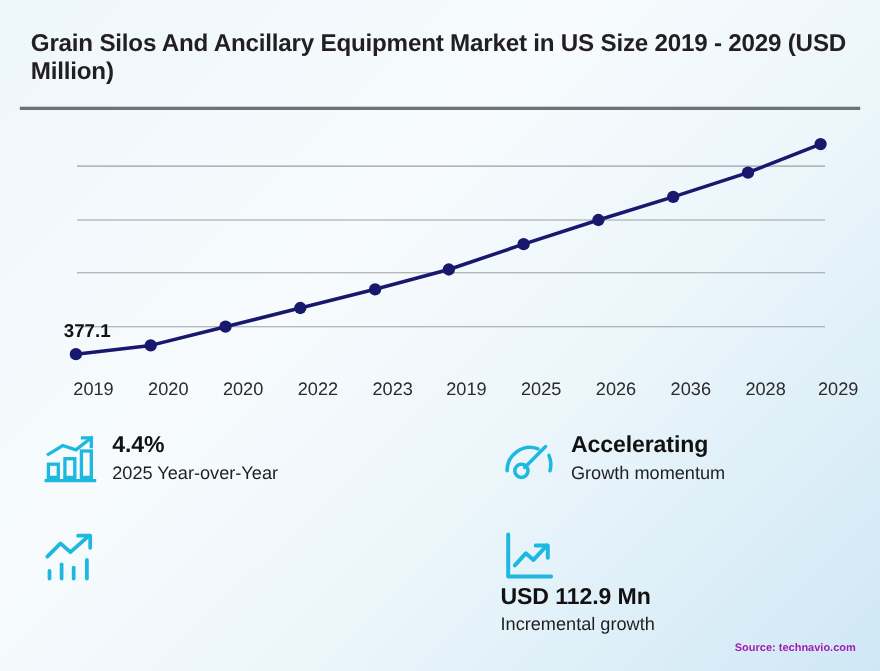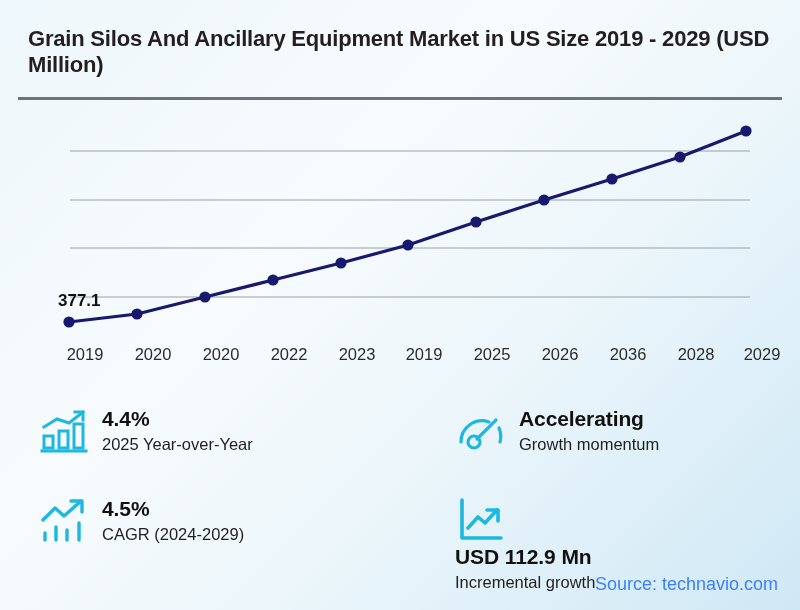--- a/index.html
+++ b/index.html
@@ -24,41 +24,41 @@
   .chart svg{display:block;}
 
   .xaxis{
     position:absolute;left:16px;top:345px;width:800px;height:26px;
   }
   .xtick{
     position:absolute;transform:translateX(-50%);
     font-size:16.5px;color:#2b2b2b;text-align:center;white-space:nowrap;
   }
 
-  .stats{position:absolute;left:0;top:396px;width:676px;height:185px;}
+  .stats{position:absolute;left:0;top:382px;width:676px;height:185px;}
   .card{position:absolute;display:flex;align-items:flex-start;}
   .card .ico{flex:0 0 auto;width:52px;height:50px;margin-right:12px;}
   .card .txt{padding-top:1px;}
   .card .val{
     font-size:21px;font-weight:bold;color:#111;line-height:1.12;
     white-space:nowrap;letter-spacing:-0.1px;
   }
   .card .lbl{
     font-size:16.5px;color:#1f1f1f;line-height:1.22;margin-top:3px;
     white-space:nowrap;
   }
 
   .c1{left:38px;top:10px;}
   .c2{left:38px;top:100px;}
   .c3{left:455px;top:10px;}
   .c4{left:455px;top:98px;flex-direction:column;}
 
   .source{
     position:absolute;right:22px;bottom:15px;
-    font-size:18px;font-weight:normal;color:#3b82f6;white-space:nowrap;
+    font-size:10px;font-weight:bold;color:#a21caf;white-space:nowrap;
   }
 </style>
 </head>
 <body>
 
 <div class="title">Grain Silos And Ancillary Equipment Market in US Size 2019 - 2029 (USD Million)</div>
 <div class="divider"></div>
 
 <div class="chart">
   <svg width="800" height="268" viewBox="0 0 800 268" xmlns="http://www.w3.org/2000/svg">
@@ -127,24 +127,20 @@
         <g fill="none" stroke="#1cb8e0" stroke-width="3.4" stroke-linecap="round" stroke-linejoin="round">
           <path d="M5 24 L17 12 L26 20 L43 5"></path>
           <path d="M33 5 L44 5 L44 16"></path>
           <path d="M7 37 L7 44"></path>
           <path d="M18 31 L18 44"></path>
           <path d="M29 34 L29 44"></path>
           <path d="M41 27 L41 44"></path>
         </g>
       </svg>
     </div>
-    <div class="txt">
-      <div class="val">4.5%</div>
-      <div class="lbl">CAGR (2024-2029)</div>
-    </div>
   </div>
 
   <div class="card c3">
     <div class="ico">
       <svg width="52" height="50" viewBox="0 0 52 50" xmlns="http://www.w3.org/2000/svg">
         <g fill="none" stroke="#1cb8e0" stroke-width="3.2" stroke-linecap="round">
           <path d="M6 36 A21 21 0 0 1 34 16"></path>
           <path d="M44 22 A21 21 0 0 1 45 36"></path>
           <path d="M22 33 L41 14"></path>
           <circle cx="19" cy="36" r="6"></circle>

